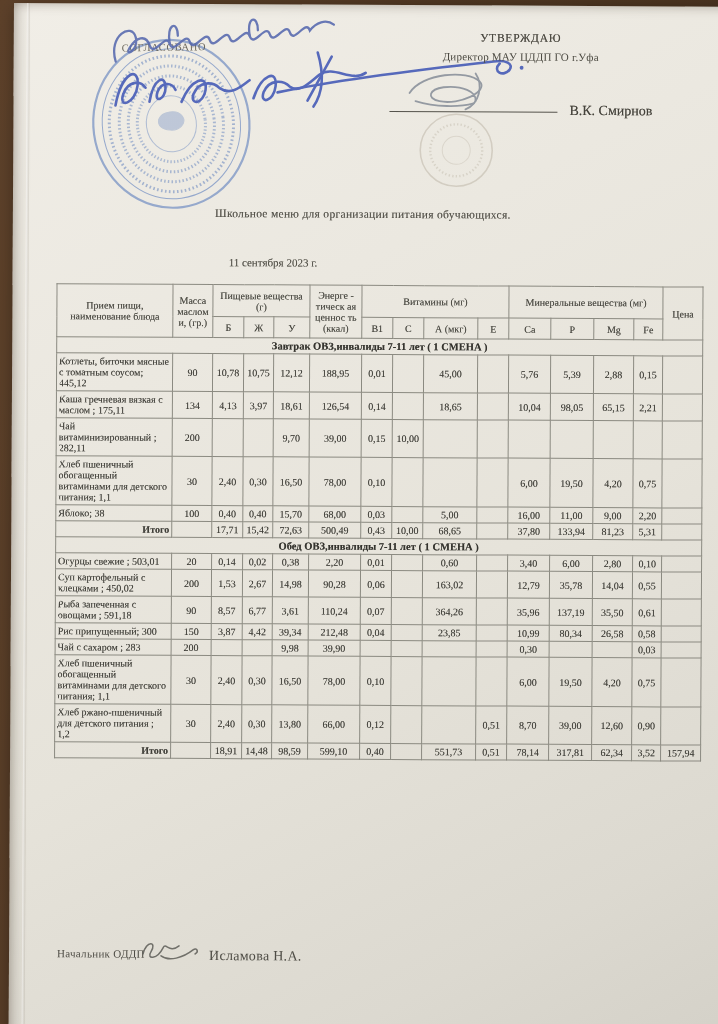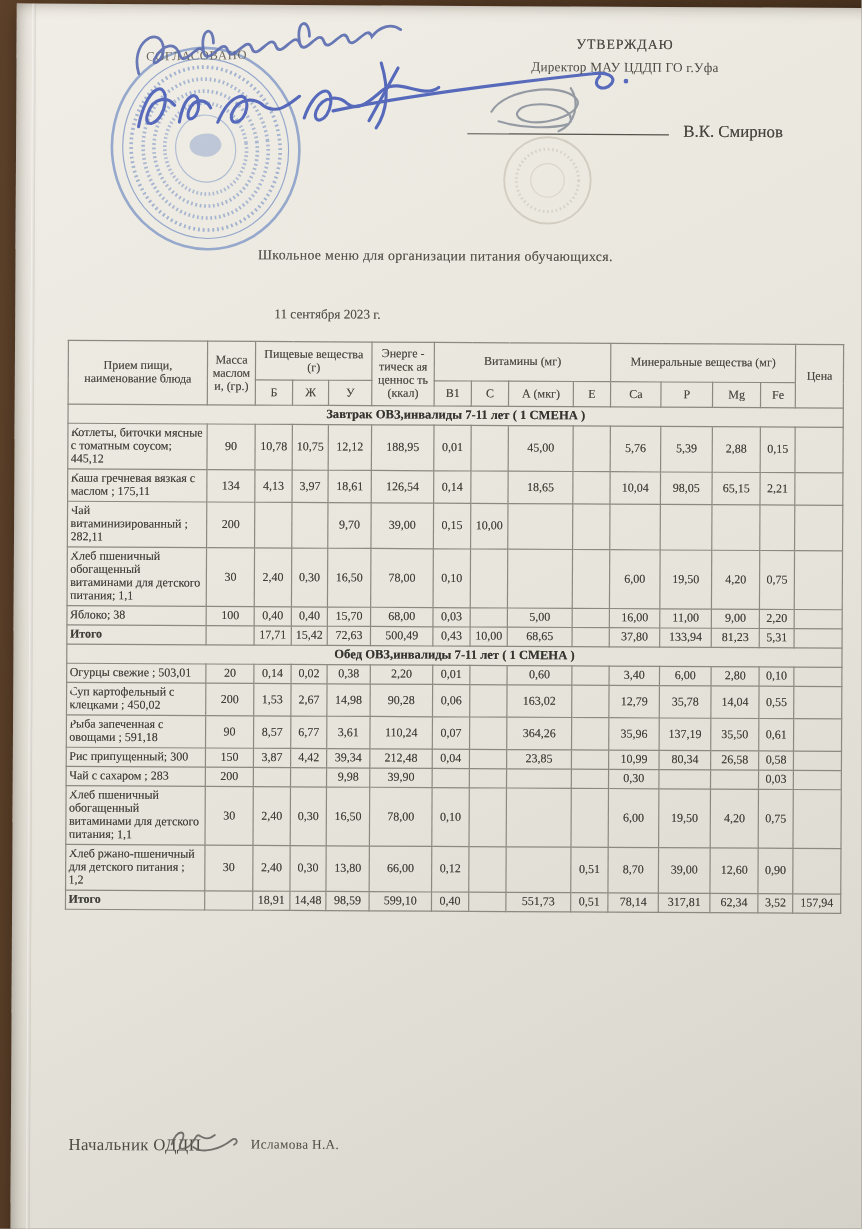--- a/index.html
+++ b/index.html
@@ -43,25 +43,25 @@
     text-shadow:0 0 .4px rgba(62,61,55,.5);
     overflow:hidden;
   }
   .menu-table thead th{font-weight:normal;text-align:center;color:#47463f;padding:4px 1px;}
   .name-cell{text-align:left;padding-left:3px;border-radius:13px;}
   .num-cell{text-align:center;padding:2px 0;}
   .section-row td{
     text-align:center;font-weight:bold;font-size:10.5px;color:#34332e;
     padding:2px 0;text-shadow:0 0 .5px rgba(52,51,46,.6);
   }
-  .total-row .name-cell{font-weight:bold;}
+  .total-row .name-cell{font-weight:bold;text-align:right;}
   
   .doc-footer{position:absolute;left:48px;top:936px;height:30px;color:#4e4c45;}
-  .footer-position{position:absolute;left:0;top:8px;font-size:14px;letter-spacing:.3px;white-space:nowrap;}
-  .footer-name{position:absolute;left:152px;top:8px;font-size:11px;letter-spacing:.3px;white-space:nowrap;}
+  .footer-position{position:absolute;left:0;top:8px;font-size:11px;letter-spacing:.3px;white-space:nowrap;}
+  .footer-name{position:absolute;left:152px;top:8px;font-size:14px;letter-spacing:.3px;white-space:nowrap;}
   .footer-sig{position:absolute;left:82px;top:-6px;}
   
   .ink{position:absolute;pointer-events:none;}
 </style>
 </head>
 <body>
 
 <div class="paper">
   <div class="fold"></div>
 

